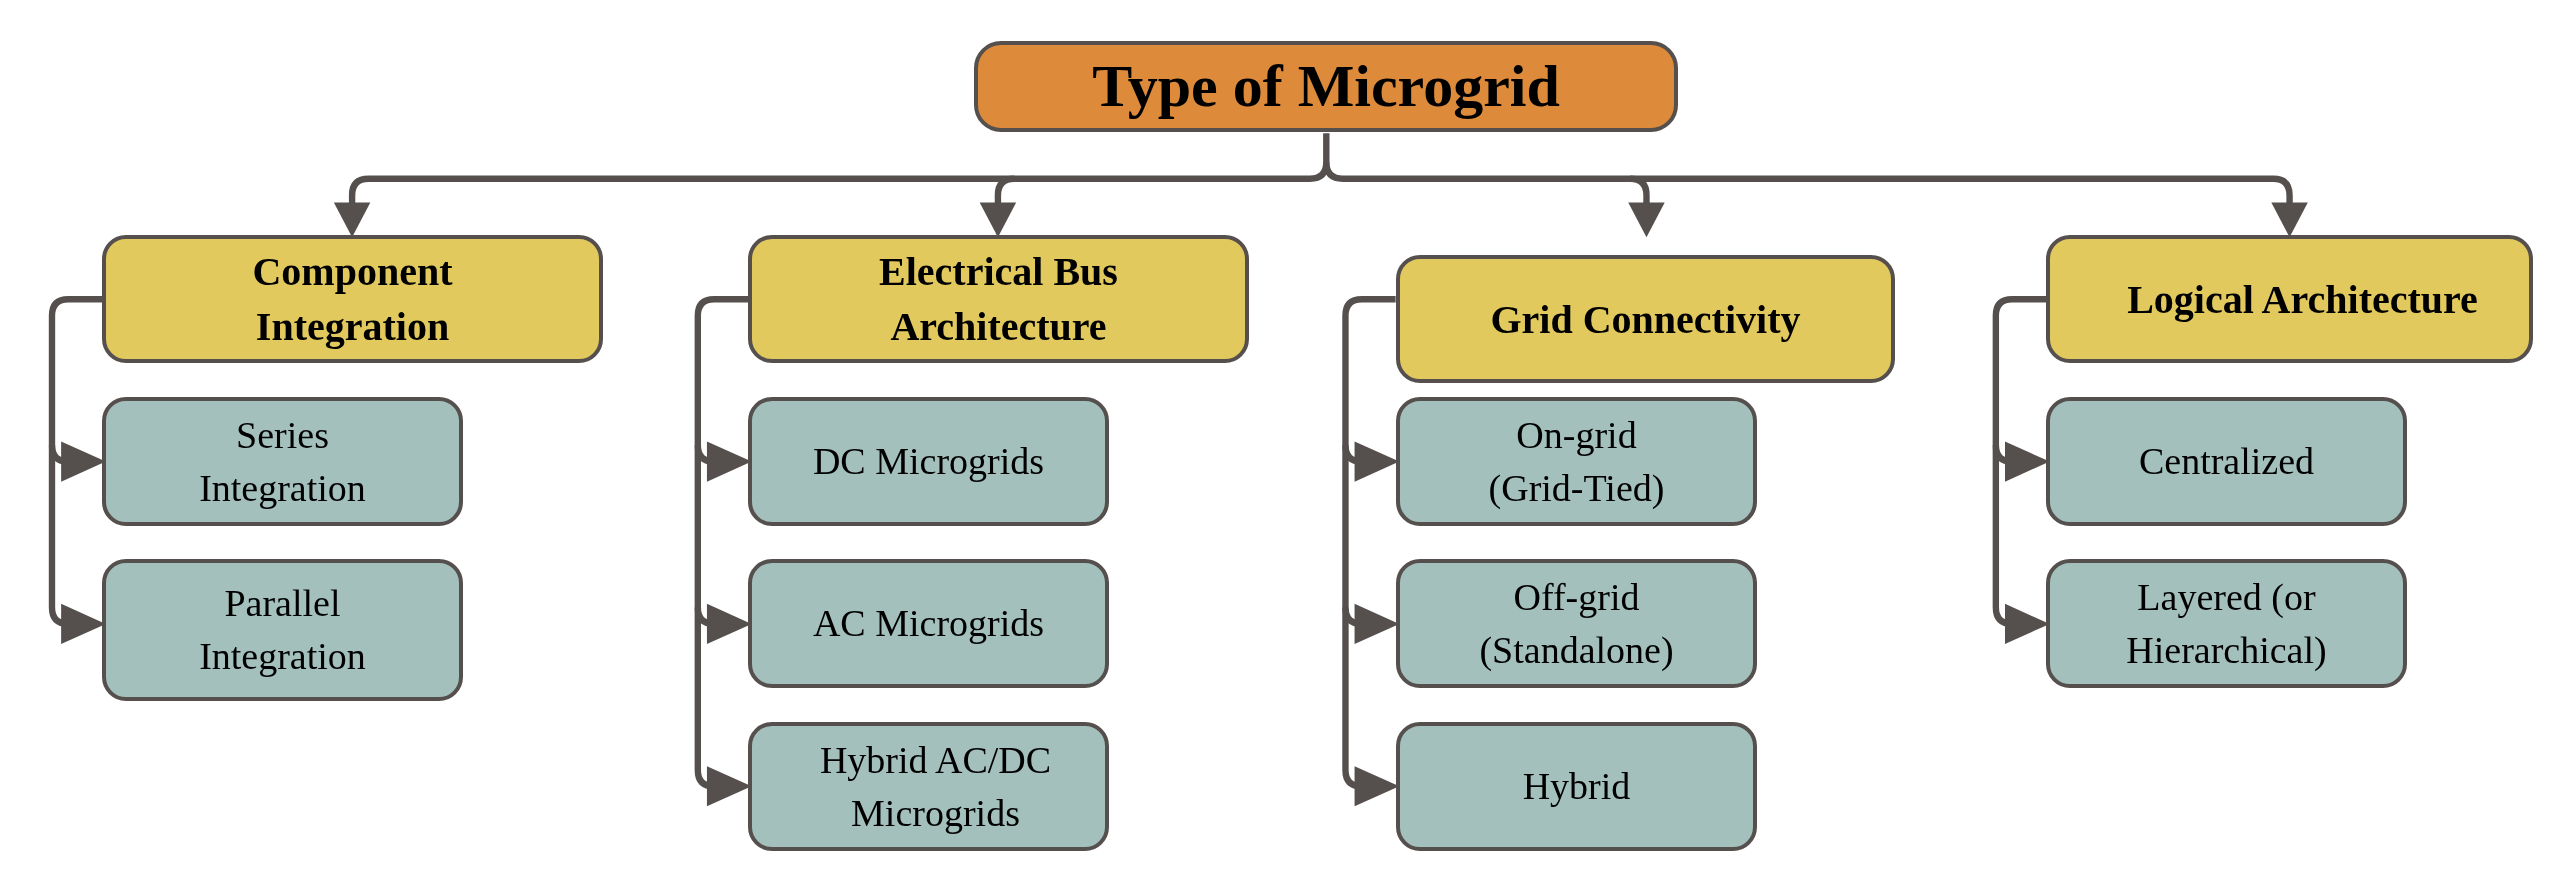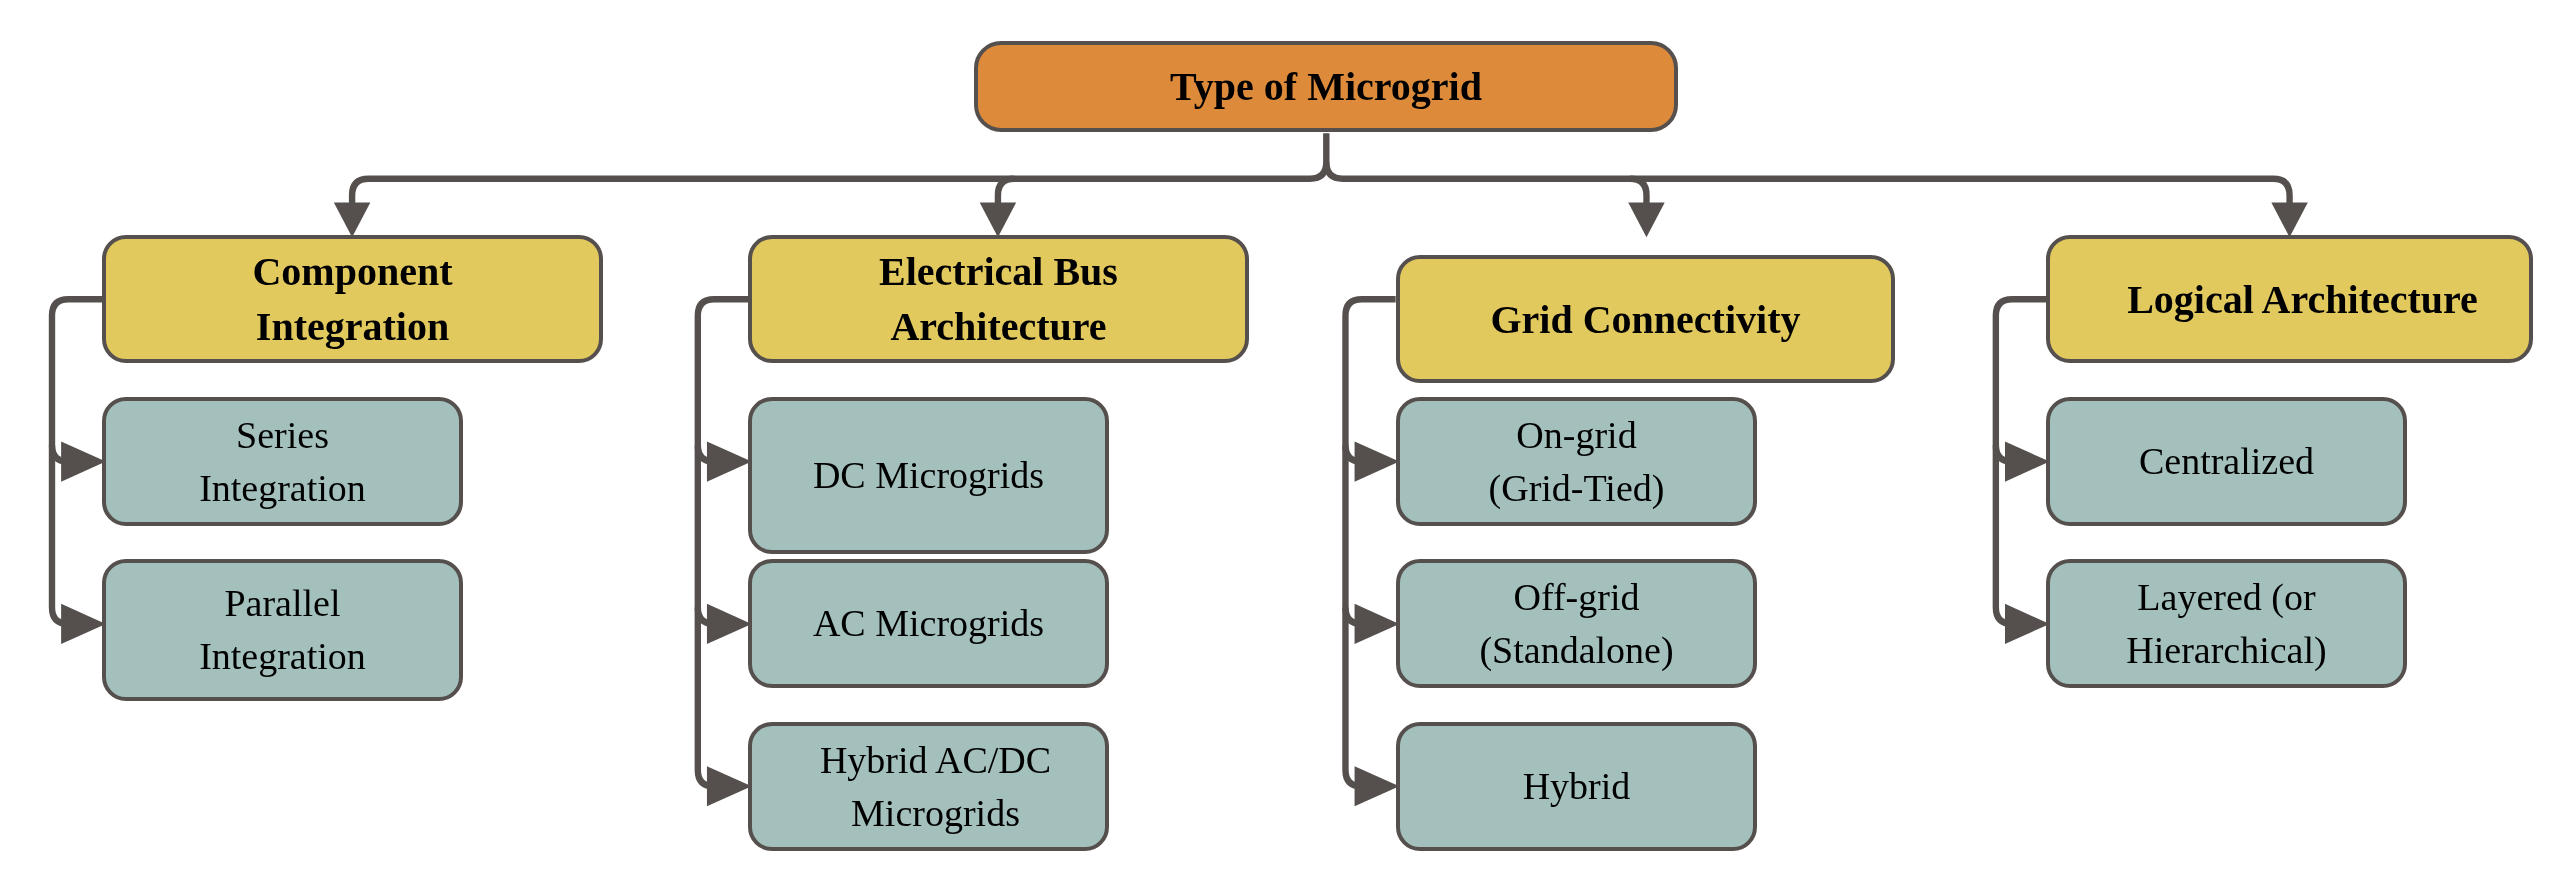--- a/index.html
+++ b/index.html
@@ -16,21 +16,21 @@
   .wires{position:absolute; left:0; top:0; width:2576px; height:883px;}
   .wires path{fill:none; stroke:var(--connector); stroke-width:7px;}
   .wires polygon{fill:var(--connector); stroke:none;}
   .node{
     position:absolute; box-sizing:border-box;
     display:flex; flex-direction:column; align-items:center; justify-content:center;
     text-align:center; border:4.6px solid var(--border);
   }
   .node-root{
     background:var(--root-fill); border-radius:27px;
-    font-weight:bold; font-size:40px; line-height:55px;
+    font-weight:bold; font-size:60px; line-height:55px;
   }
   .node-cat{
     background:var(--category-fill); border-radius:24px;
     font-weight:bold; font-size:40px; line-height:55px;
   }
   .node-leaf{
     background:var(--child-fill); border-radius:24px;
     font-weight:normal; font-size:38px; line-height:53px;
   }
   .line{display:block; white-space:nowrap;}
@@ -90,21 +90,21 @@
   </div>
   <div class="node node-leaf" style="left:102px; top:559px; width:361px; height:142px;">
     <span class="line">Parallel</span>
     <span class="line">Integration</span>
   </div>
 
   <div class="node node-cat" style="left:748px; top:235px; width:501px; height:128px;">
     <span class="line">Electrical Bus</span>
     <span class="line">Architecture</span>
   </div>
-  <div class="node node-leaf" style="left:748px; top:397px; width:361px; height:157px;">
+  <div class="node node-leaf" style="left:748px; top:397px; width:361px; height:129px;">
     <span class="line">DC Microgrids</span>
   </div>
   <div class="node node-leaf" style="left:748px; top:559px; width:361px; height:129px;">
     <span class="line">AC Microgrids</span>
   </div>
   <div class="node node-leaf" style="left:748px; top:722px; width:361px; height:129px;padding-left:14px;">
     <span class="line">Hybrid AC/DC</span>
     <span class="line">Microgrids</span>
   </div>
 

